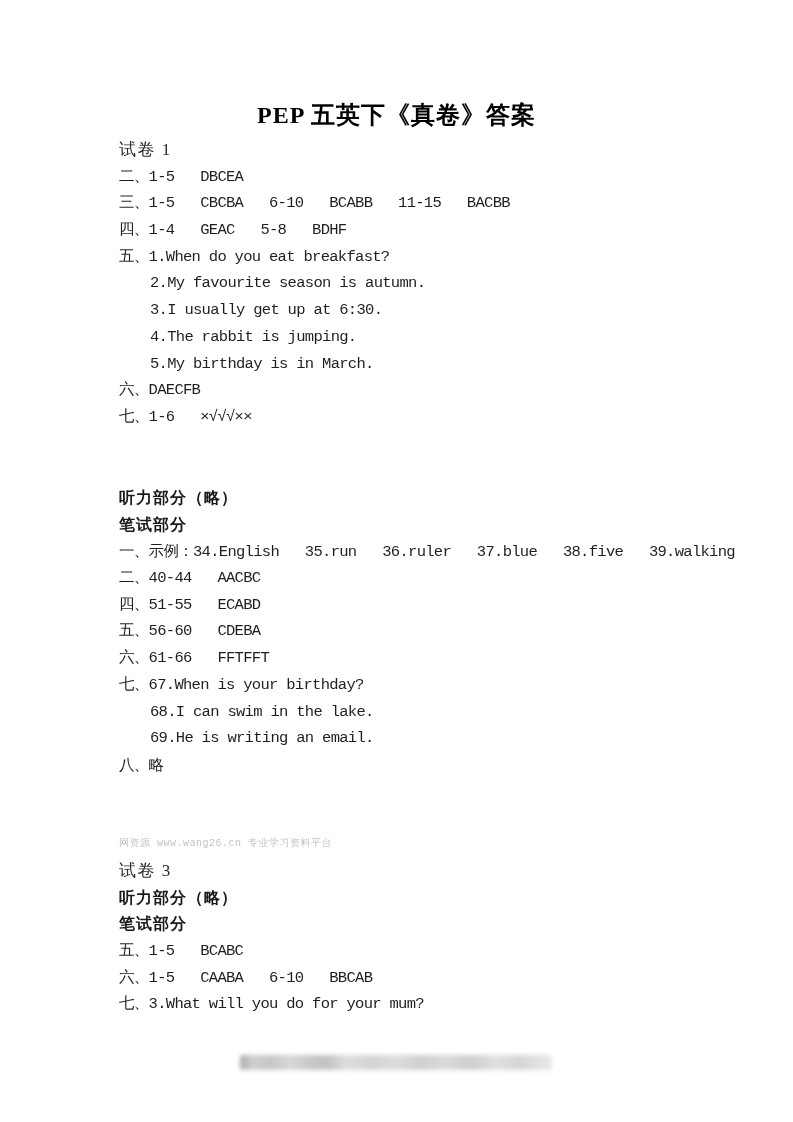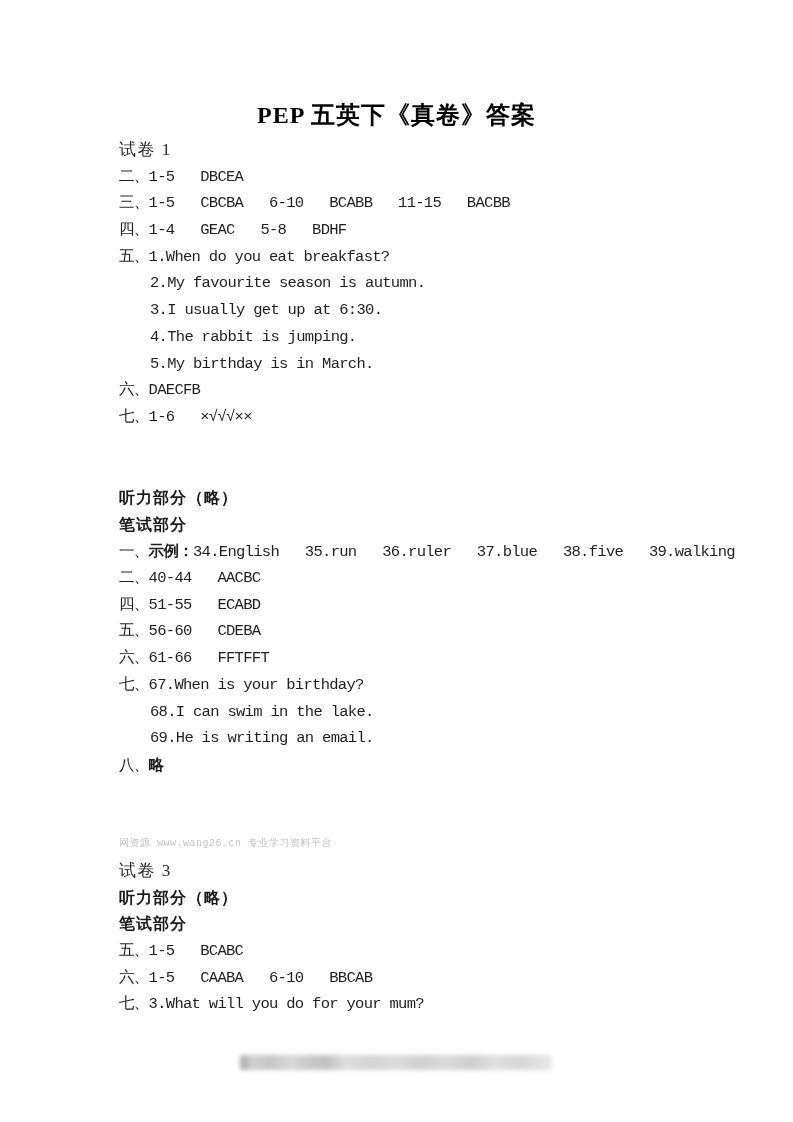--- a/index.html
+++ b/index.html
@@ -47,21 +47,21 @@
   .bhead {
     font-family: "Liberation Sans", "DejaVu Sans", sans-serif;
     font-weight: bold;
     font-size: 16px;
     letter-spacing: 1px;
     color: #1a1a1a;
   }
   .indent { padding-left: 31px; }
   .bi {
     font-family: "Liberation Sans", "DejaVu Sans", sans-serif;
-    font-weight: bold;
+    font-weight: normal;
     margin-top: 8px;
   }
   .watermark {
     position: absolute;
     left: 119px;
     top: 836px;
     font-size: 10px;
     line-height: 15px;
     letter-spacing: 0.5px;
     color: #c4c4c4;

